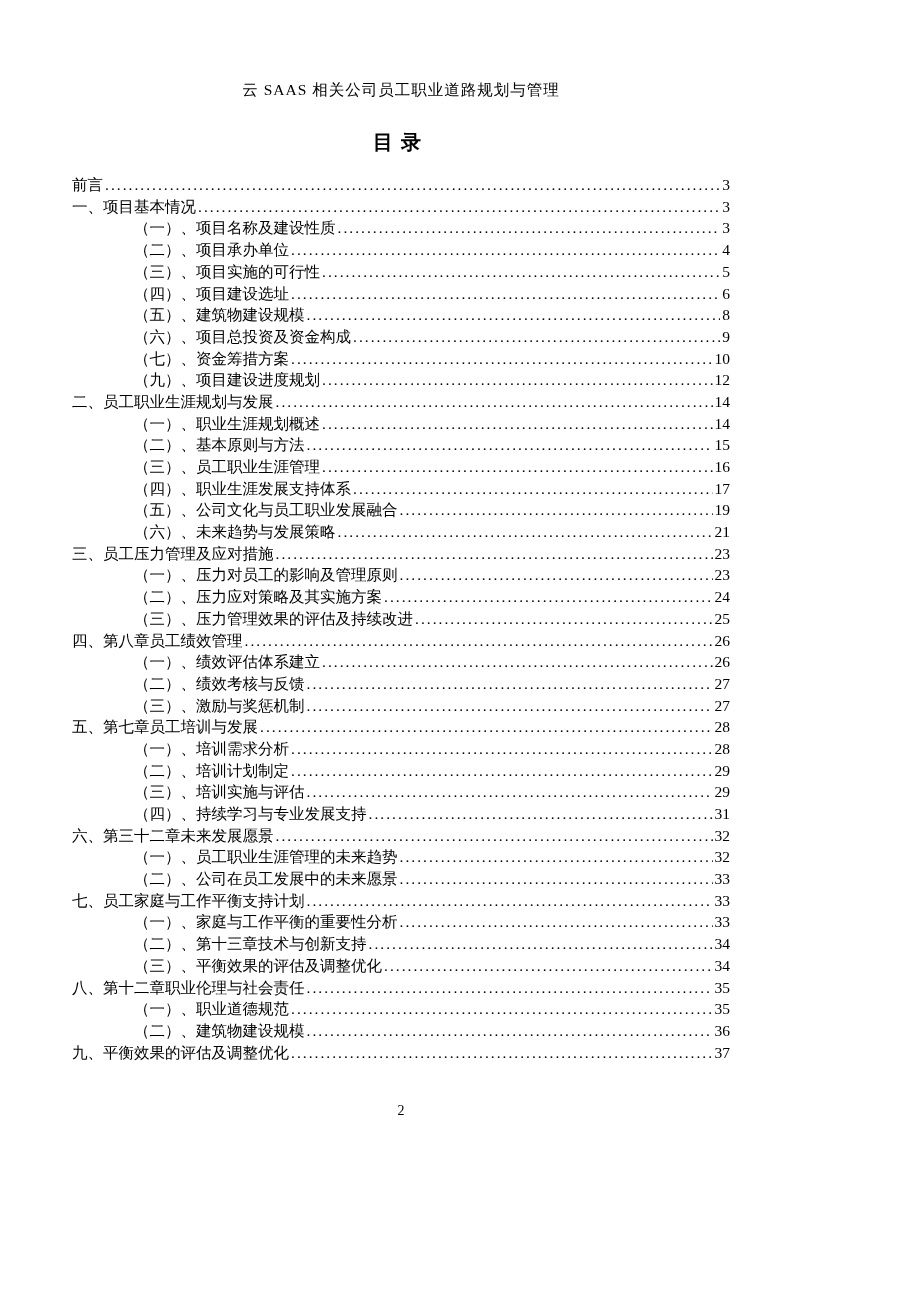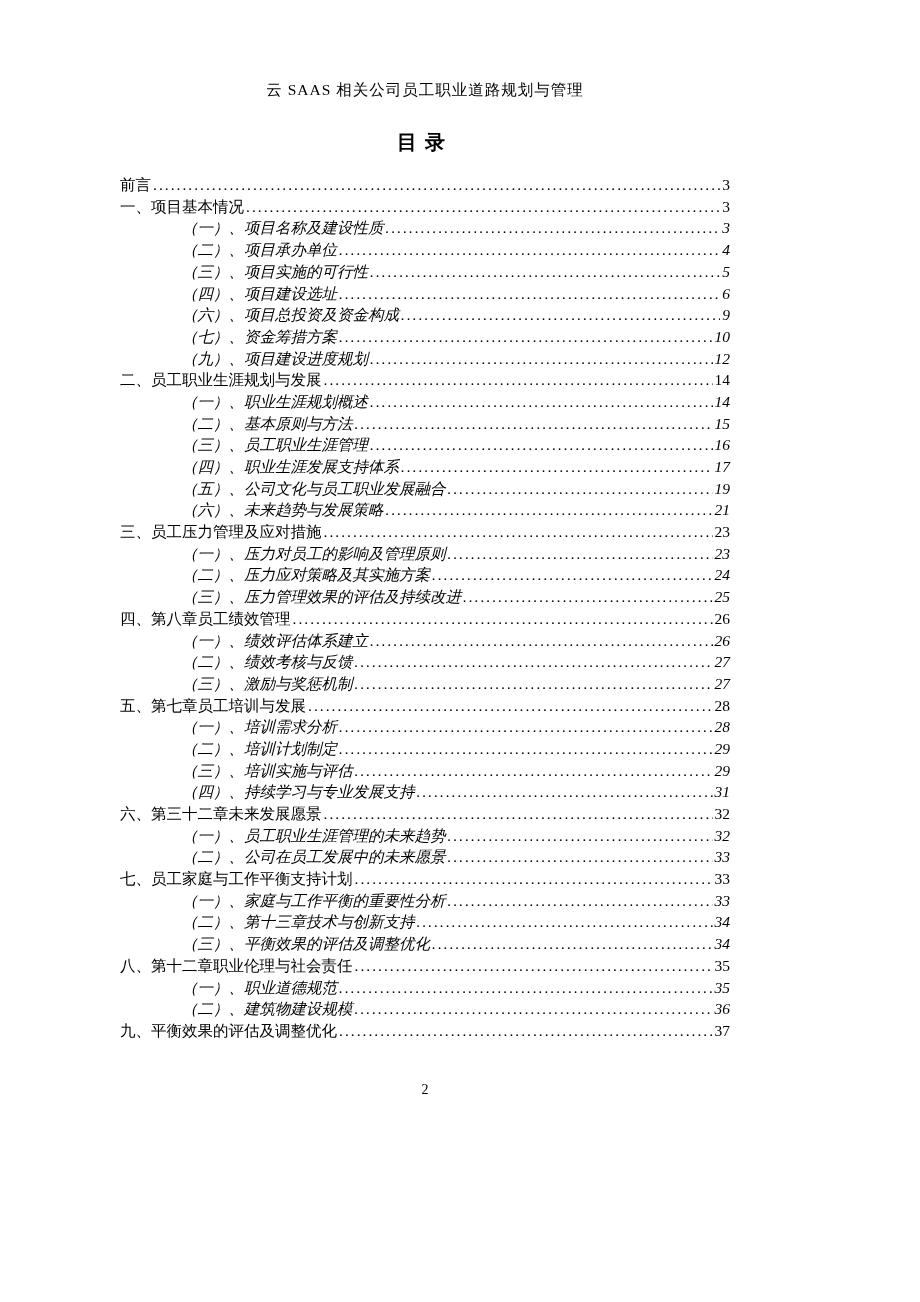--- a/index.html
+++ b/index.html
@@ -4,21 +4,21 @@
 <style>
   body {
     margin: 0;
     padding: 0;
     background: #ffffff;
     font-family: "SimSun", "宋体", serif;
     width: 920px;
   }
   .page {
     width: 860px;
-    padding: 80px 130px 40px 120px;
+    padding: 80px 130px 40px 72px;
     box-sizing: border-box;
     color: #000;
   }
   .header-title {
     text-align: center;
     font-size: 15.5px;
     letter-spacing: 1px;
     margin-bottom: 28px;
     font-family: "SimSun", serif;
   }
@@ -38,21 +38,20 @@
     align-items: flex-end;
     white-space: nowrap;
     margin: 0;
     padding: 3.1px 0;
   }
   .toc-row.level-0 {
     padding-left: 0;
   }
   .toc-row.level-1 {
     padding-left: 62px;
-    font-style: italic;
   }
   .toc-label {
     flex: 0 0 auto;
   }
   .toc-dots {
     flex: 1 1 auto;
     overflow: hidden;
     position: relative;
     height: 1em;
     margin: 0 2px;
@@ -107,20 +106,25 @@
         <span class="toc-label">（三）、项目实施的可行性</span>
         <span class="toc-dots"></span>
         <span class="toc-page">5</span>
       </div>
       <div class="toc-row level-1">
         <span class="toc-label">（四）、项目建设选址</span>
         <span class="toc-dots"></span>
         <span class="toc-page">6</span>
       </div>
       <div class="toc-row level-1">
+        <span class="toc-label">（五）、建筑物建设规模</span>
+        <span class="toc-dots"></span>
+        <span class="toc-page">8</span>
+      </div>
+      <div class="toc-row level-1">
         <span class="toc-label">（六）、项目总投资及资金构成</span>
         <span class="toc-dots"></span>
         <span class="toc-page">9</span>
       </div>
       <div class="toc-row level-1">
         <span class="toc-label">（七）、资金筹措方案</span>
         <span class="toc-dots"></span>
         <span class="toc-page">10</span>
       </div>
       <div class="toc-row level-1">

